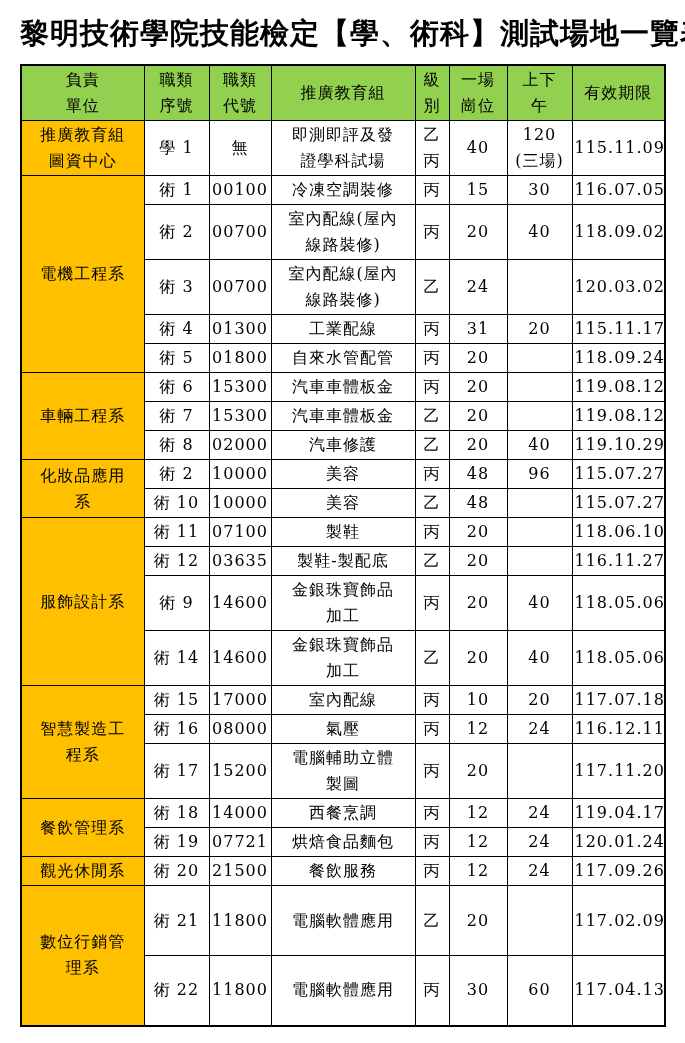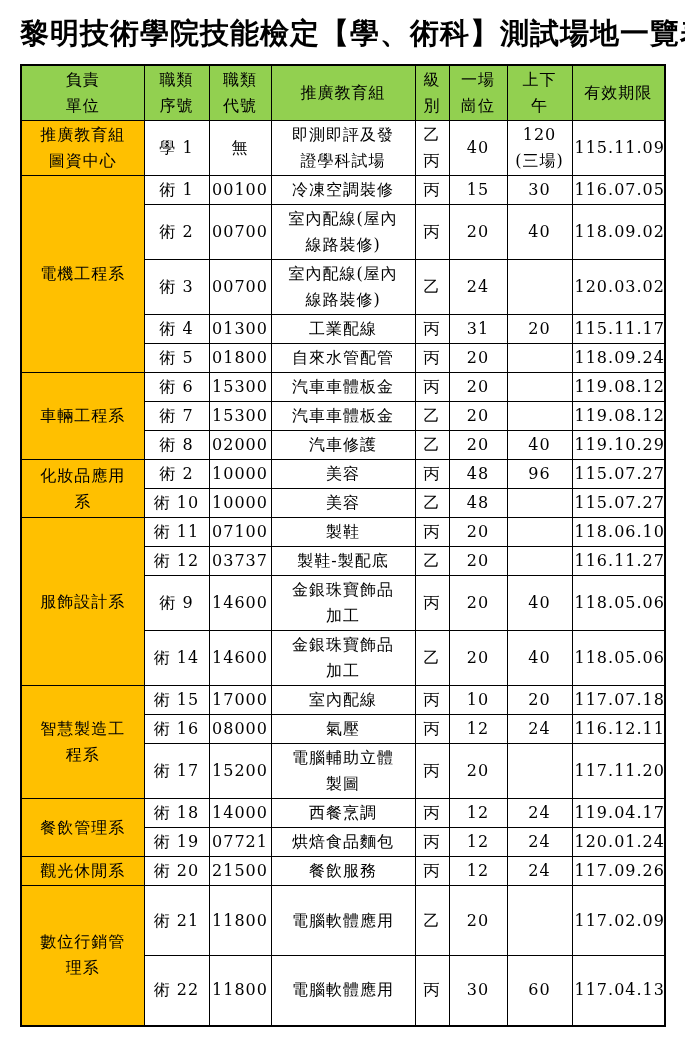--- a/index.html
+++ b/index.html
@@ -205,21 +205,21 @@
           <td>術 11</td>
           <td>07100</td>
           <td>製鞋</td>
           <td>丙</td>
           <td>20</td>
           <td></td>
           <td>118.06.10</td>
         </tr>
         <tr>
           <td>術 12</td>
-          <td>03737</td>
+          <td>03635</td>
           <td>製鞋-製配底</td>
           <td>乙</td>
           <td>20</td>
           <td></td>
           <td>116.11.27</td>
         </tr>
         <tr>
           <td>術 9</td>
           <td>14600</td>
           <td>金銀珠寶飾品

